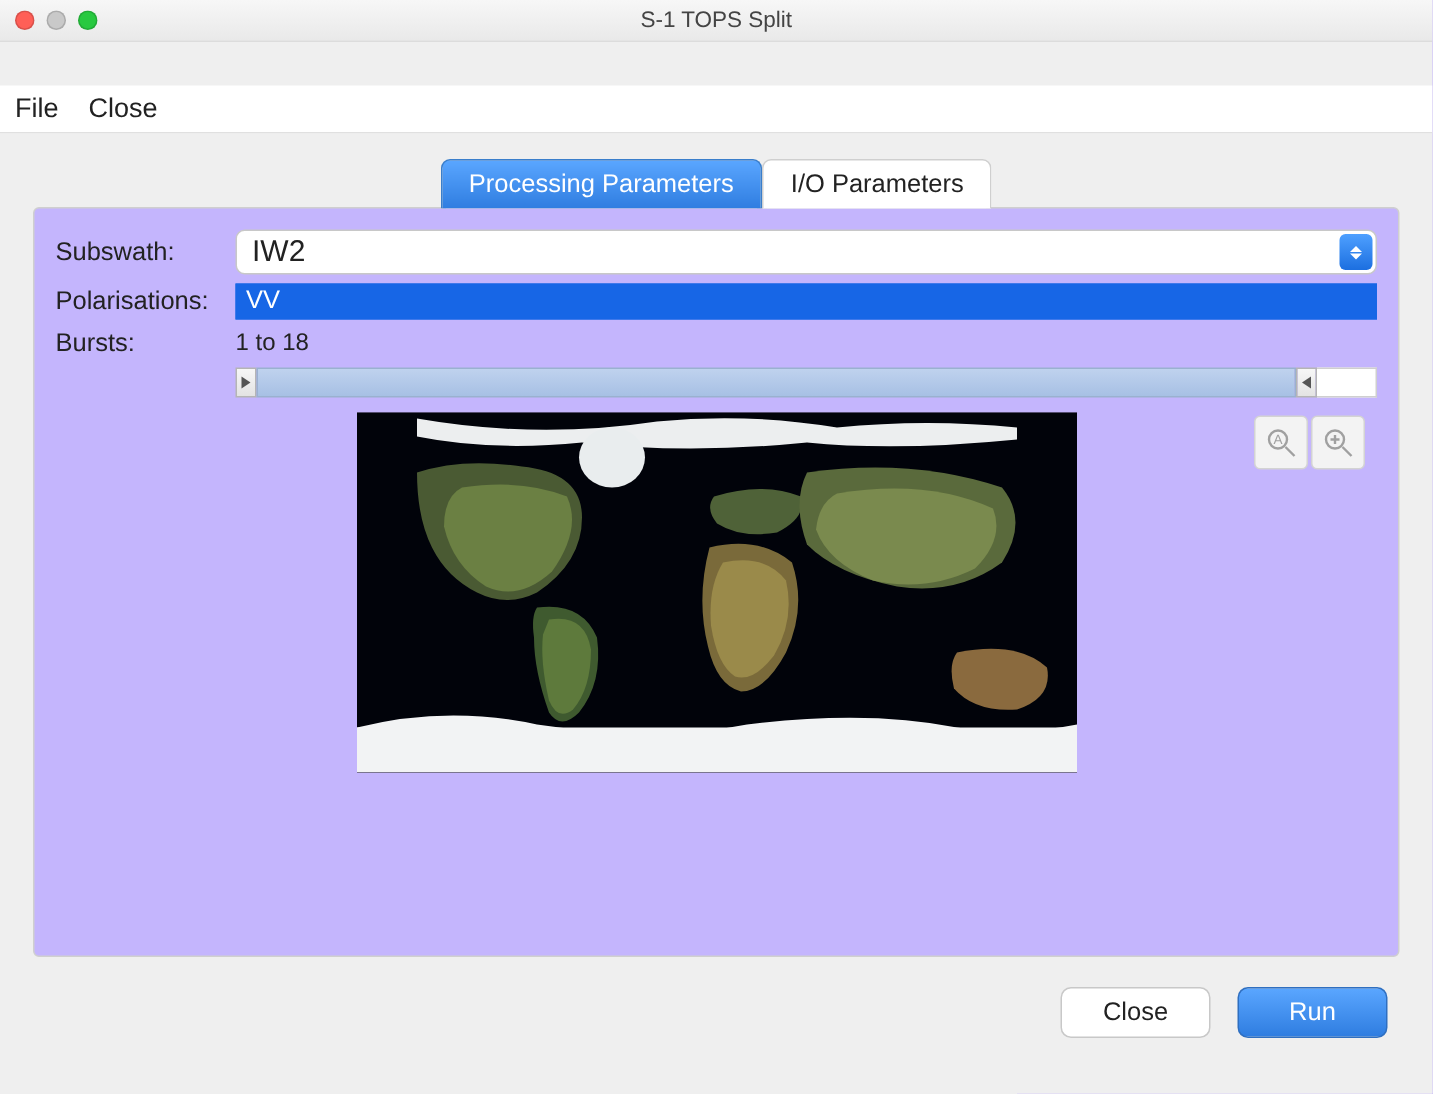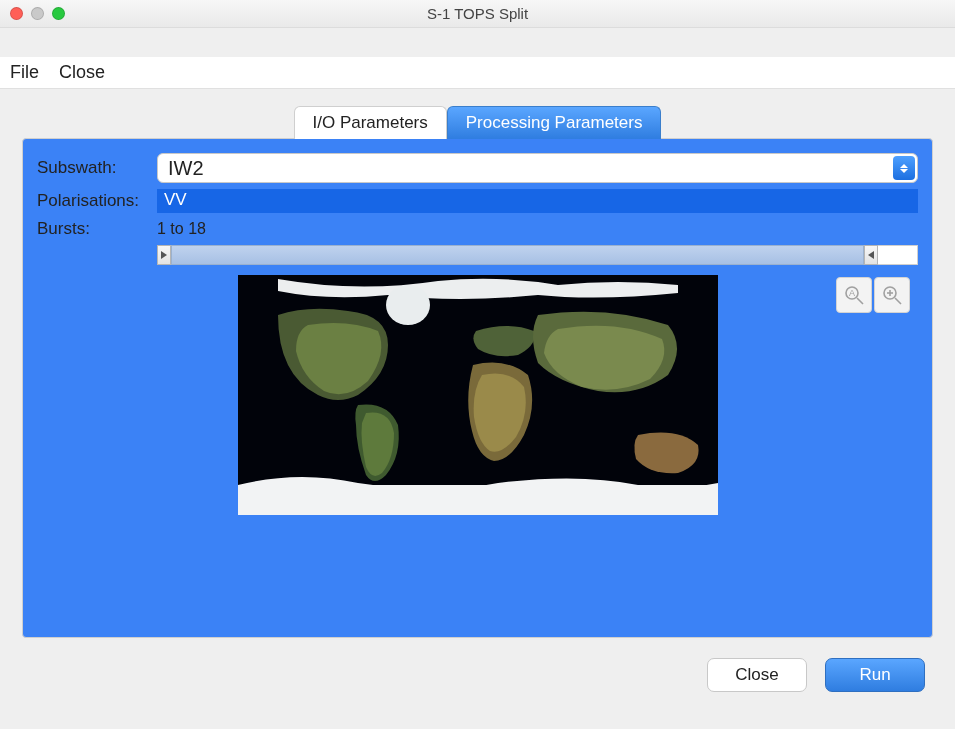--- a/index.html
+++ b/index.html
@@ -80,21 +80,21 @@
       background: #fff;
       color: #222;
     }
     .tab.active {
       background: linear-gradient(#5aa6ff, #2f7de0);
       color: #fff;
       border-color: #3a7ecb;
     }
     
     .panel {
-      background: #3b82f6;
+      background: #c4b5fd;
       border: 1px solid #cfcfcf;
       border-radius: 4px;
       flex: 1;
       padding: 14px 14px 14px 14px;
       display: flex;
       flex-direction: column;
       min-height: 0;
       max-height: 500px;
     }
     
@@ -248,22 +248,22 @@
 </div>
 
 <div class="menubar">
   <span class="menubar-item">File</span>
   <span class="menubar-item">Close</span>
 </div>
 
 <div class="content">
 
   <div class="tabstrip">
+    <div class="tab active">Processing Parameters</div>
     <div class="tab inactive">I/O Parameters</div>
-    <div class="tab active">Processing Parameters</div>
   </div>
 
   <div class="panel">
 
     <div class="form-row">
       <span class="form-label">Subswath:</span>
       <div class="combo">
         <span>IW2</span>
         <div class="combo-btn">
           <div class="arrow-up"></div>

